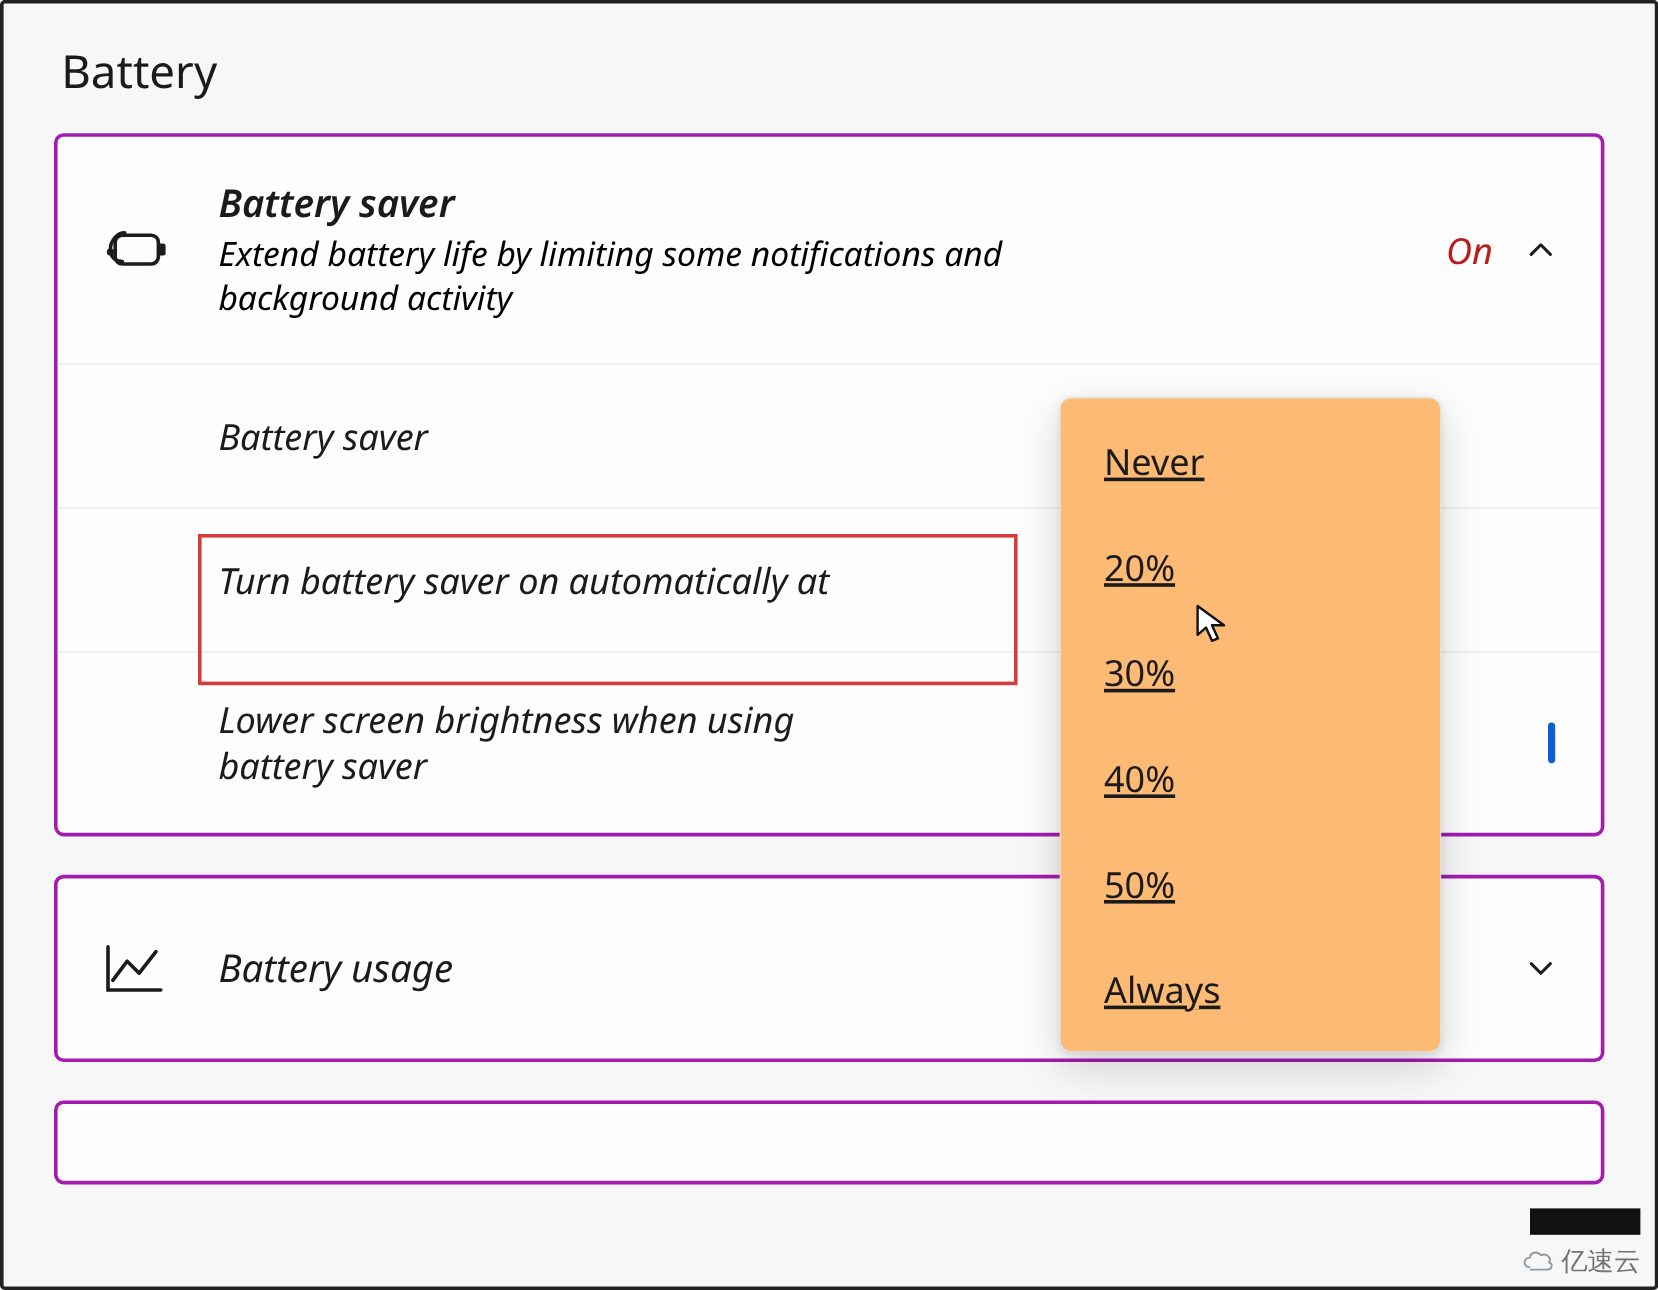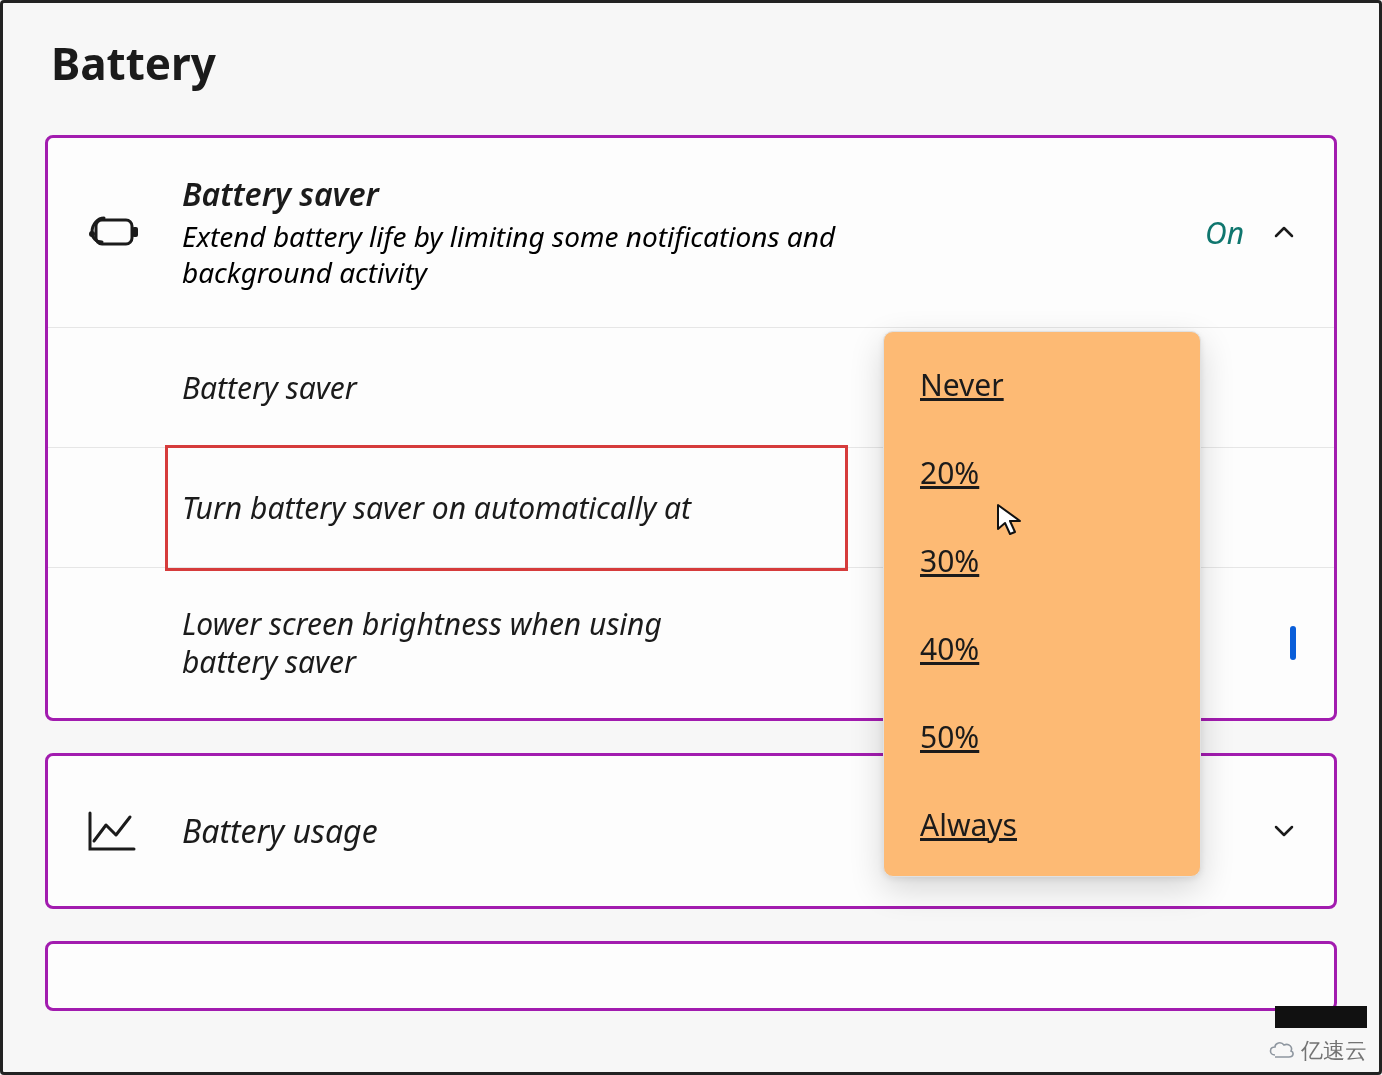--- a/index.html
+++ b/index.html
@@ -1,29 +1,29 @@
 <!DOCTYPE html>
 <html><head>
 <meta charset="utf-8">
 <style>
   * { box-sizing: border-box; margin: 0; padding: 0; }
   html, body { width: 1382px; height: 1075px; font-family: "Segoe UI Variable", "Segoe UI", system-ui, sans-serif; background: #f7f7f7; color: #1b1b1b; }
   .window { position: relative; width: 1382px; height: 1075px; background: #f7f7f7; border: 3px solid #222; border-radius: 4px; overflow: hidden; }
   .content { padding: 22px 42px 0 42px; }
-  .page-title { font-size: 44px; font-weight: 700; margin: 8px 0 42px 6px; }
+  .page-title { font-size: 38px; font-weight: 400; margin: 8px 0 26px 6px; }
   .card { border: 3px solid #a21caf; border-radius: 8px; background: #fdfdfd; overflow: hidden; margin-bottom: 32px; font-style: italic; }
   .row { display: flex; align-items: center; padding: 30px 38px; border-bottom: 1px solid #e6e6e6; min-height: 120px; }
   .row:last-child { border-bottom: none; }
   .row-icon { width: 60px; display: flex; align-items: center; justify-content: flex-start; margin-right: 36px; flex-shrink: 0; }
   .row-body { flex: 1 1 auto; padding-right: 18px; }
   .row-body.indent { margin-left: 96px; }
   .row-title { font-size: 32px; font-weight: 600; color: #1b1b1b; line-height: 1.25; }
   .row-sub  { font-size: 28px; font-weight: 400; color: #000000; line-height: 1.3; margin-top: 4px; max-width: 740px; }
   .single-line .row-title { font-weight: 400; font-size: 30px; }
-  .row-trailing { display: flex; align-items: center; gap: 28px; font-size: 30px; color: #0f766e; flex-shrink: 0; }
+  .row-trailing { display: flex; align-items: center; gap: 28px; font-size: 30px; color: #b91c1c; flex-shrink: 0; }
   .chev { width: 24px; height: 24px; }
   .hl { position: absolute; border: 3px solid #d63c3c; pointer-events: none; }
   
   .popup { position: absolute; left: 880px; top: 328px; width: 318px; background: #fdba74; border: 1px solid #e1e1e1; border-radius: 10px; box-shadow: 0 12px 34px rgba(0,0,0,0.16), 0 2px 6px rgba(0,0,0,0.08); padding: 8px 6px; z-index: 50; text-decoration: underline; }
   .opt { position: relative; display: flex; align-items: center; height: 88px; font-size: 30px; color: #1b1b1b; padding: 0 22px 0 30px; border-radius: 8px; cursor: default; }
   .opt.selected { background: #f2f2f2; }
   .opt.selected::before { content: ""; position: absolute; left: 0; top: 22px; bottom: 22px; width: 5px; border-radius: 3px; background: #0a5ed9; }
   
   .cursor { position: absolute; z-index: 60; pointer-events: none; }
   

